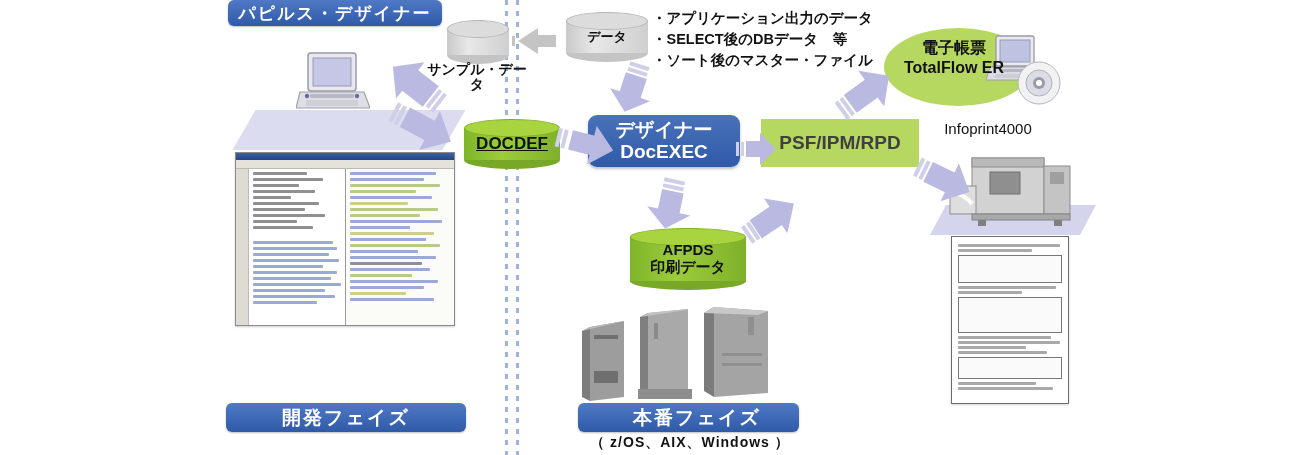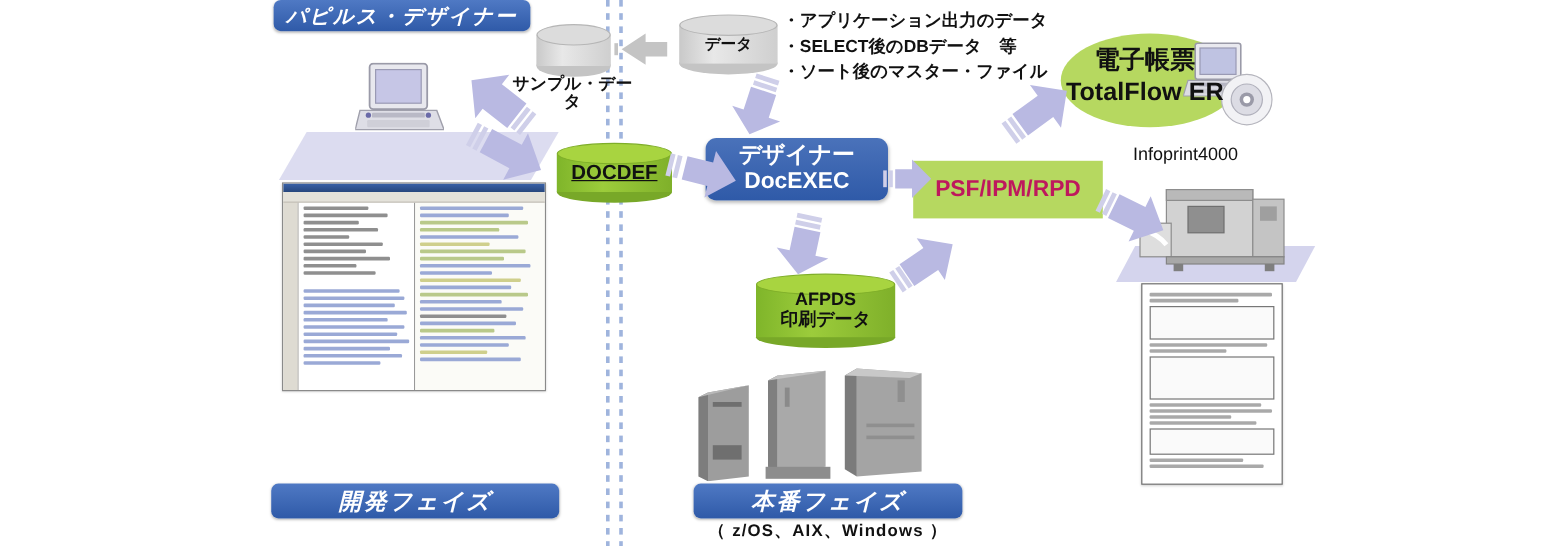--- a/index.html
+++ b/index.html
@@ -17,25 +17,24 @@
   .ctr{display:flex;align-items:center;justify-content:center;text-align:center;}
 
   
   .banner{
     background:linear-gradient(#4f79c4,#2f5aa8);
     border-radius:6px;
     color:#ffffff;
     font-weight:bold;
     letter-spacing:2px;
     box-shadow:0 1px 2px rgba(0,0,0,.25);
-    font-style:italic;
   }
   #banner-designer{left:228px;top:0px;width:214px;height:26px;font-size:17px;}
   #banner-dev{left:226px;top:403px;width:240px;height:29px;font-size:19px;}
-  #banner-prod{left:578px;top:403px;width:224px;height:29px;font-size:19px;}
+  #banner-prod{left:578px;top:403px;width:204px;height:29px;font-size:19px;padding-left:17px;}
   #prod-sub{
     left:540px;top:433px;width:300px;height:20px;
     font-size:14px;color:#111;font-weight:bold;letter-spacing:1px;
   }
 
   
   .divider{
     top:0;height:455px;width:3px;
     background-image:linear-gradient(#9fb4dd 50%,rgba(255,255,255,0) 0%);
     background-size:3px 11px;background-repeat:repeat-y;
@@ -86,32 +85,32 @@
 
   
   #box-docexec{
     left:588px;top:115px;width:152px;height:52px;
     background:linear-gradient(#4a72ba,#2f5aa8);
     border-radius:9px;color:#fff;font-weight:bold;font-size:19px;
     line-height:1.15;flex-direction:column;
     box-shadow:0 2px 3px rgba(0,0,0,.25);
   }
   #box-psf{
-    left:761px;top:134px;width:158px;height:48px;
-    background:#b6d860;color:#be185d;font-weight:bold;font-size:19px;
+    left:761px;top:119px;width:158px;height:48px;
+    background:#b6d860;color:#404040;font-weight:bold;font-size:19px;
   }
 
   
   #ellipse-tfer{
     left:884px;top:28px;width:148px;height:78px;
     background:#b6d860;border-radius:50%;
   }
   #label-tfer{
     left:884px;top:38px;width:140px;
-    font-weight:bold;font-size:21px;color:#111;line-height:1.25;z-index:6;
+    font-weight:bold;font-size:16px;color:#111;line-height:1.25;z-index:6;
   }
 
   
   #cap-infoprint{left:908px;top:120px;width:160px;font-size:15px;color:#111;}
 
   
   #bullets{
     left:652px;top:8px;width:260px;
     font-size:14.5px;font-weight:bold;color:#111;line-height:1.45;
     white-space:nowrap;

